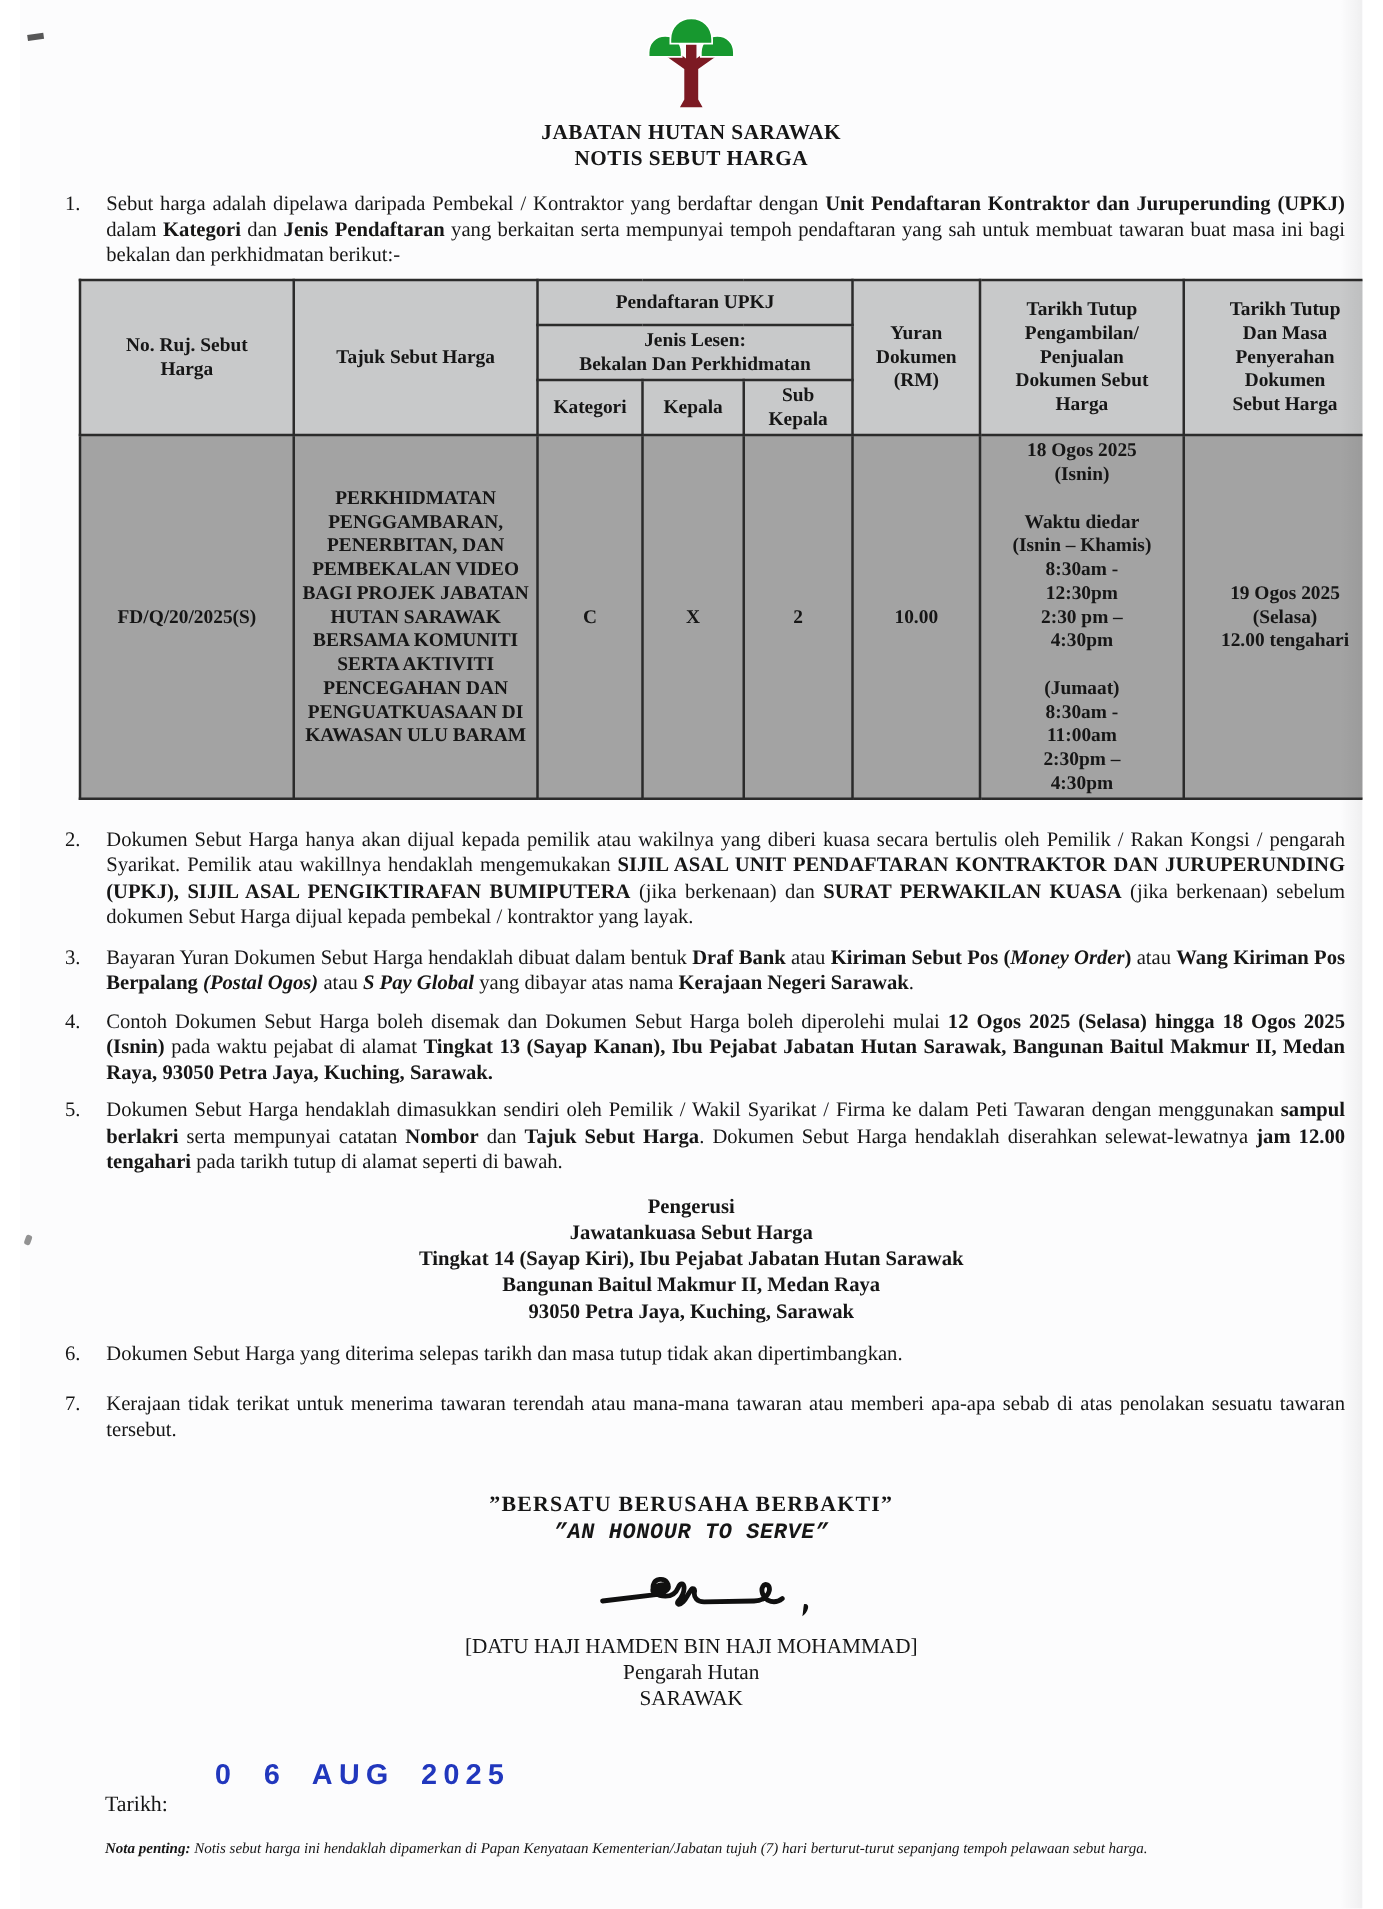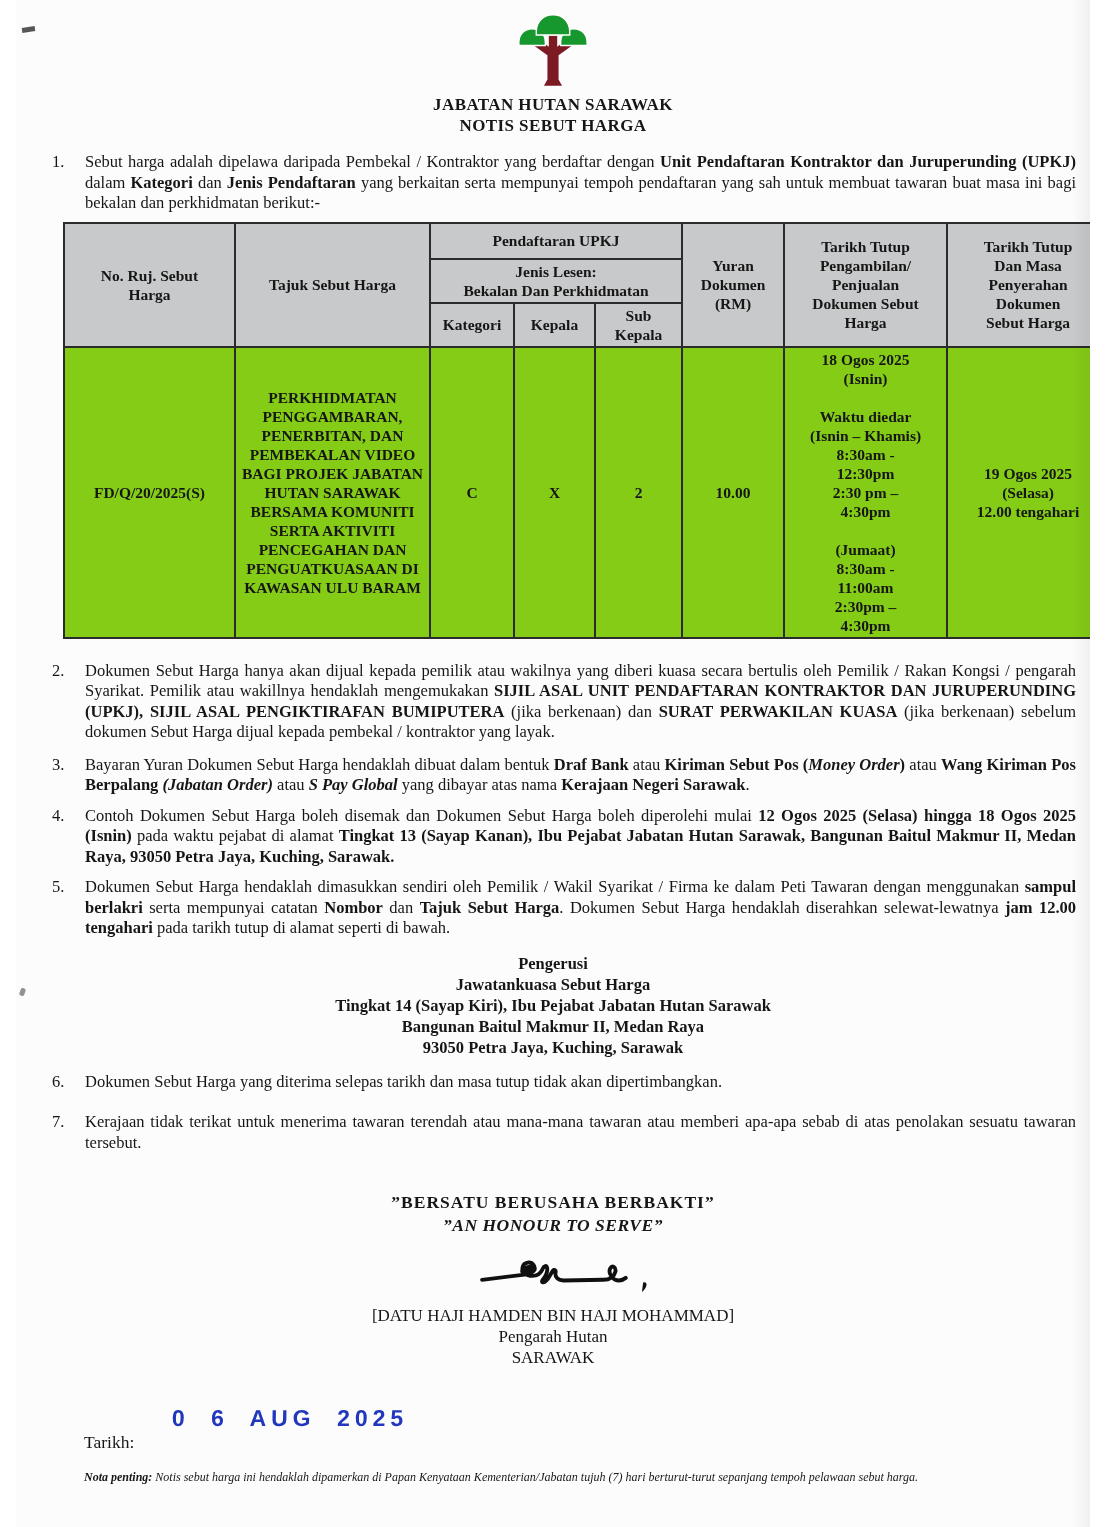--- a/index.html
+++ b/index.html
@@ -17,26 +17,26 @@
   .org-title { text-align:center; font-weight:bold; font-size:17px; line-height:21px; letter-spacing:.4px; }
   .para { display:flex; margin:0 14px 0 36px; font-size:16.5px; line-height:20.5px; }
   .para .num { flex:0 0 33px; }
   .para .ptext { flex:1; text-align:justify; }
   table.qt {
     border-collapse:collapse; margin:8px 0 0 47px; width:1045px;
     font-weight:bold; font-size:15.5px; text-align:center; table-layout:fixed;
   }
   table.qt th, table.qt td { border:2px solid #2b2b2b; padding:2px 5px; vertical-align:middle; }
   table.qt th { background:#c8c9ca; font-weight:bold; line-height:19px; }
-  table.qt td { background:#84cc16; line-height:19px; }
+  table.qt td { background:#a3a3a3; line-height:19px; }
   tr.h1 { height:36px; } tr.h2 { height:44px; } tr.h3 { height:38px; }
   tr.bodyrow { height:290px; }
   .addr { margin-top:14px; text-align:center; font-weight:bold; font-size:16.5px; line-height:21px; }
   .motto { margin-top:38px; text-align:center; font-weight:bold; font-size:17.5px; line-height:23px; letter-spacing:1px; }
-  .motto .m2 { font-style:italic; letter-spacing:.5px; }
+  .motto .m2 { font-style:italic; letter-spacing:.5px;font-family:Liberation Mono, monospace; }
   .sig-wrap { margin-top:8px; text-align:center; height:60px; }
   .sig-wrap svg { transform:translateX(18px); }
   .sig-block { text-align:center; font-weight:normal; font-size:17px; line-height:21px; }
   .date-row { display:flex; align-items:center; margin:16px 0 0 68px; }
   .date-label { font-size:17.5px;margin-top:48px; }
   .date-stamp {
     margin-left:38px; font-family:"Liberation Sans", sans-serif; font-weight:bold;
     font-size:23px; color:#2137bd; letter-spacing:5px; word-spacing:10px;
     transform:skewX(-1deg);
   }
@@ -111,21 +111,21 @@
     </tr>
   </tbody>
     </table>
 
   <div class="para" style="margin-top:22px">
     <div class="num">2.</div>
     <div class="ptext">Dokumen Sebut Harga hanya akan dijual kepada pemilik atau wakilnya yang diberi kuasa secara bertulis oleh Pemilik / Rakan Kongsi / pengarah Syarikat. Pemilik atau wakillnya hendaklah mengemukakan <b>SIJIL ASAL UNIT PENDAFTARAN KONTRAKTOR DAN JURUPERUNDING (UPKJ), SIJIL ASAL PENGIKTIRAFAN BUMIPUTERA</b> (jika berkenaan) dan <b>SURAT PERWAKILAN KUASA</b> (jika berkenaan) sebelum dokumen Sebut Harga dijual kepada pembekal / kontraktor yang layak.</div>
   </div>
   <div class="para" style="margin-top:12px">
     <div class="num">3.</div>
-    <div class="ptext">Bayaran Yuran Dokumen Sebut Harga hendaklah dibuat dalam bentuk <b>Draf Bank</b> atau <b>Kiriman Sebut Pos (</b><b><i>Money Order</i></b><b>)</b> atau <b>Wang Kiriman Pos Berpalang </b><b><i>(Jabatan Order)</i></b> atau <b><i>S Pay Global</i></b> yang dibayar atas nama <b>Kerajaan Negeri Sarawak</b>.</div>
+    <div class="ptext">Bayaran Yuran Dokumen Sebut Harga hendaklah dibuat dalam bentuk <b>Draf Bank</b> atau <b>Kiriman Sebut Pos (</b><b><i>Money Order</i></b><b>)</b> atau <b>Wang Kiriman Pos Berpalang </b><b><i>(Postal Ogos)</i></b> atau <b><i>S Pay Global</i></b> yang dibayar atas nama <b>Kerajaan Negeri Sarawak</b>.</div>
   </div>
   <div class="para" style="margin-top:10px">
     <div class="num">4.</div>
     <div class="ptext">Contoh Dokumen Sebut Harga boleh disemak dan Dokumen Sebut Harga boleh diperolehi mulai <b>12 Ogos 2025 (Selasa) hingga 18 Ogos 2025 (Isnin)</b> pada waktu pejabat di alamat <b>Tingkat 13 (Sayap Kanan), Ibu Pejabat Jabatan Hutan Sarawak,</b> <b>Bangunan Baitul Makmur II, Medan Raya, 93050 Petra Jaya, Kuching, Sarawak.</b></div>
   </div>
   <div class="para" style="margin-top:10px">
     <div class="num">5.</div>
     <div class="ptext">Dokumen Sebut Harga hendaklah dimasukkan sendiri oleh Pemilik / Wakil Syarikat / Firma ke dalam Peti Tawaran dengan menggunakan <b>sampul berlakri</b> serta mempunyai catatan <b>Nombor</b> dan <b>Tajuk Sebut Harga</b>. Dokumen Sebut Harga hendaklah diserahkan selewat-lewatnya <b>jam 12.00 tengahari</b> pada tarikh tutup di alamat seperti di bawah.</div>
   </div>
 

